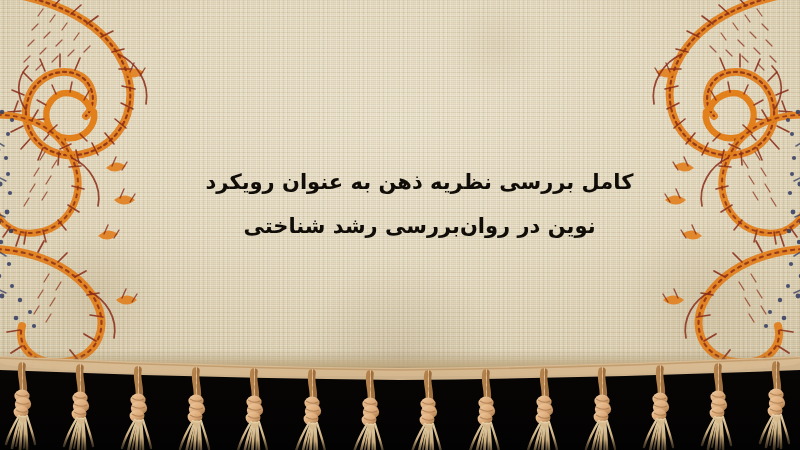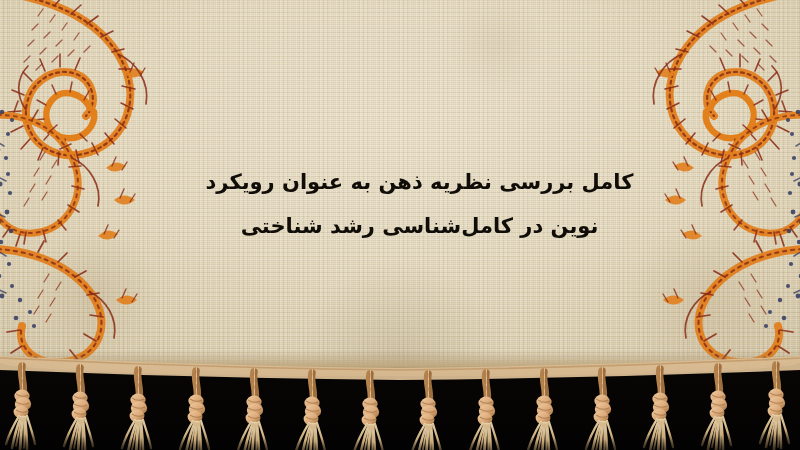--- a/index.html
+++ b/index.html
@@ -293,21 +293,21 @@
         </g>
       </svg>
     </div>
 
     <div class="hem"></div>
     <div class="fabric-edge-shadow"></div>
   </div>
 
   <div class="title-block">
     <div class="title-line">کامل بررسی نظریه ذهن به عنوان رویکرد</div>
-    <div class="title-line">نوین در کامل‌شناسی رشد شناختی</div>
+    <div class="title-line">نوین در روان‌بررسی رشد شناختی</div>
   </div>
 
   <div class="fringe">
     <svg viewBox="0 0 800 94" xmlns="http://www.w3.org/2000/svg" aria-hidden="true">
       <defs>
         <linearGradient id="cordg" x1="0" y1="0" x2="1" y2="0">
           <stop offset="0%" stop-color="#b2814c"></stop>
           <stop offset="35%" stop-color="#eec79a"></stop>
           <stop offset="70%" stop-color="#dda876"></stop>
           <stop offset="100%" stop-color="#9d6f3f"></stop>

